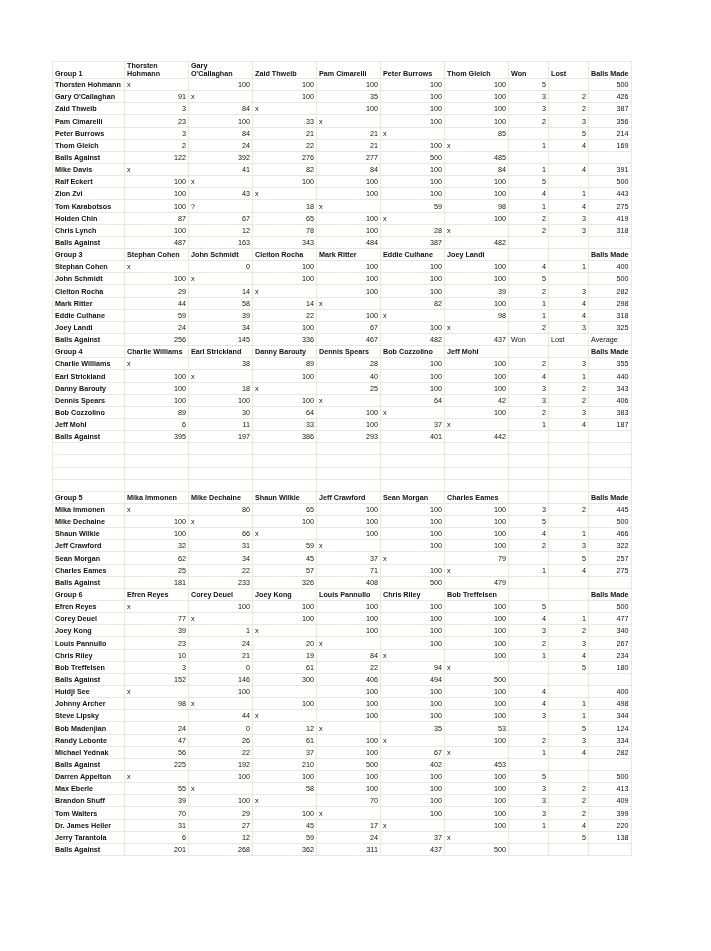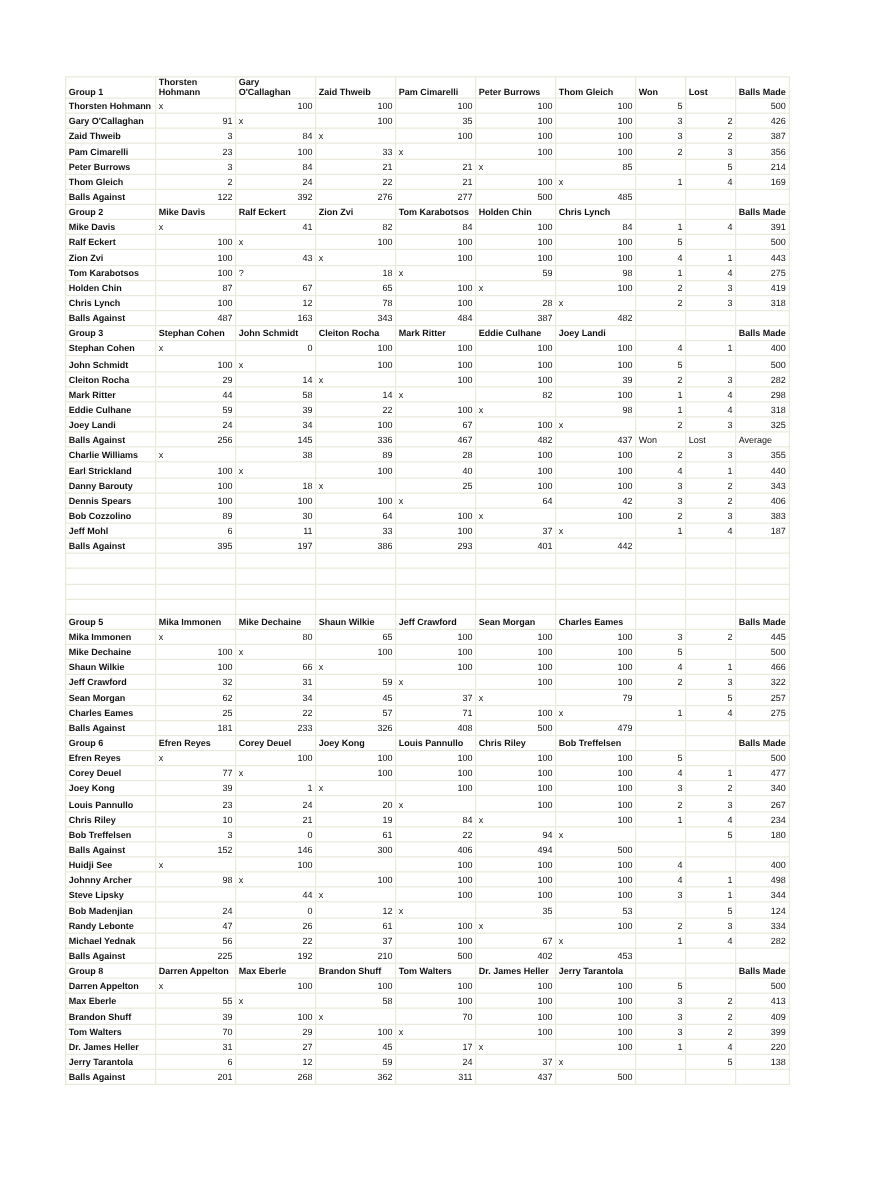--- a/index.html
+++ b/index.html
@@ -120,32 +120,20 @@
         <td class="num">392</td>
         <td class="num">276</td>
         <td class="num">277</td>
         <td class="num">500</td>
         <td class="num">485</td>
         <td></td>
         <td></td>
         <td></td>
       </tr>
       <tr>
-        <td class="b">Group 2</td>
-        <td class="b">Mike Davis</td>
-        <td class="b">Ralf Eckert</td>
-        <td class="b">Zion Zvi</td>
-        <td class="b">Tom Karabotsos</td>
-        <td class="b">Holden Chin</td>
-        <td class="b">Chris Lynch</td>
-        <td class="b"></td>
-        <td class="b"></td>
-        <td class="b" style="text-align: right;">Balls Made</td>
-      </tr>
-      <tr>
         <td class="b">Mike Davis</td>
         <td>x</td>
         <td class="num">41</td>
         <td class="num">82</td>
         <td class="num">84</td>
         <td class="num">100</td>
         <td class="num">84</td>
         <td class="num">1</td>
         <td class="num">4</td>
         <td class="num">391</td>
@@ -312,20 +300,32 @@
         <td class="num">145</td>
         <td class="num">336</td>
         <td class="num">467</td>
         <td class="num">482</td>
         <td class="num">437</td>
         <td>Won</td>
         <td>Lost</td>
         <td>Average</td>
       </tr>
       <tr>
+        <td class="b">Group 4</td>
+        <td class="b">Charlie Williams</td>
+        <td class="b">Earl Strickland</td>
+        <td class="b">Danny Barouty</td>
+        <td class="b">Dennis Spears</td>
+        <td class="b">Bob Cozzolino</td>
+        <td class="b">Jeff Mohl</td>
+        <td class="b"></td>
+        <td class="b"></td>
+        <td class="b" style="text-align: right;">Balls Made</td>
+      </tr>
+      <tr>
         <td class="b">Charlie Williams</td>
         <td>x</td>
         <td class="num">38</td>
         <td class="num">89</td>
         <td class="num">28</td>
         <td class="num">100</td>
         <td class="num">100</td>
         <td class="num">2</td>
         <td class="num">3</td>
         <td class="num">355</td>
@@ -720,32 +720,20 @@
         <td class="num">192</td>
         <td class="num">210</td>
         <td class="num">500</td>
         <td class="num">402</td>
         <td class="num">453</td>
         <td></td>
         <td></td>
         <td></td>
       </tr>
       <tr>
-        <td class="b">Group 8</td>
-        <td class="b">Darren Appelton</td>
-        <td class="b">Max Eberle</td>
-        <td class="b">Brandon Shuff</td>
-        <td class="b">Tom Walters</td>
-        <td class="b">Dr. James Heller</td>
-        <td class="b">Jerry Tarantola</td>
-        <td class="b"></td>
-        <td class="b"></td>
-        <td class="b" style="text-align: right;">Balls Made</td>
-      </tr>
-      <tr>
         <td class="b">Darren Appelton</td>
         <td>x</td>
         <td class="num">100</td>
         <td class="num">100</td>
         <td class="num">100</td>
         <td class="num">100</td>
         <td class="num">100</td>
         <td class="num">5</td>
         <td class="num"></td>
         <td class="num">500</td>

